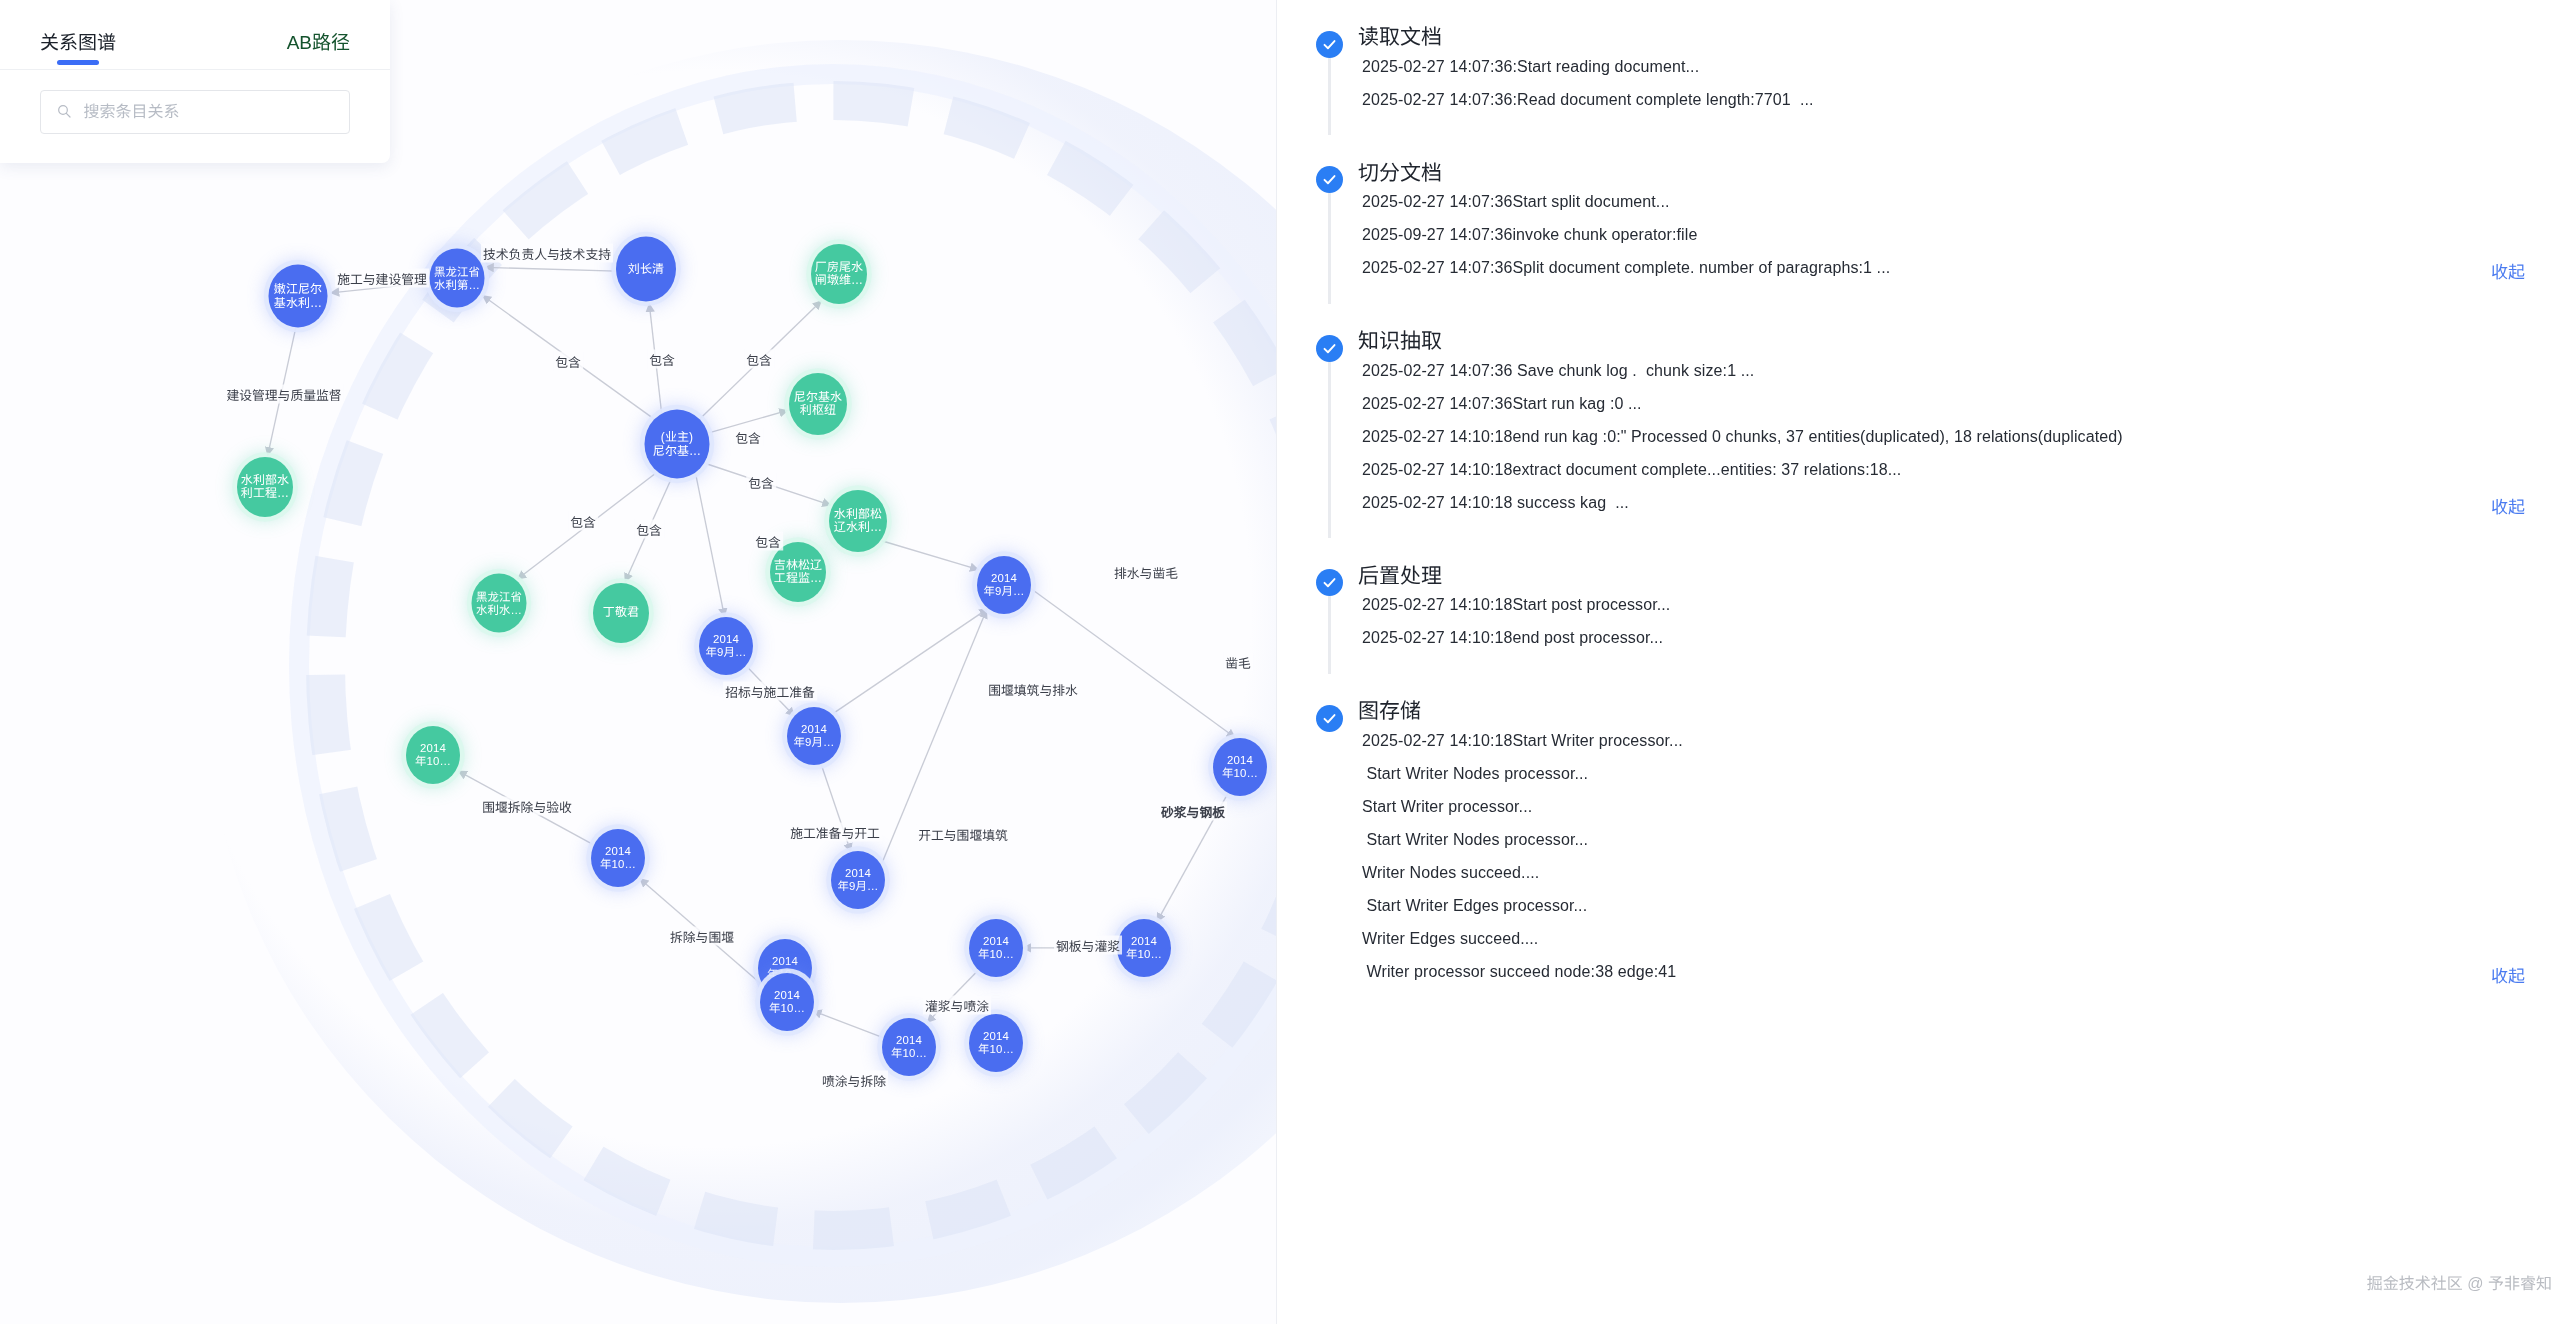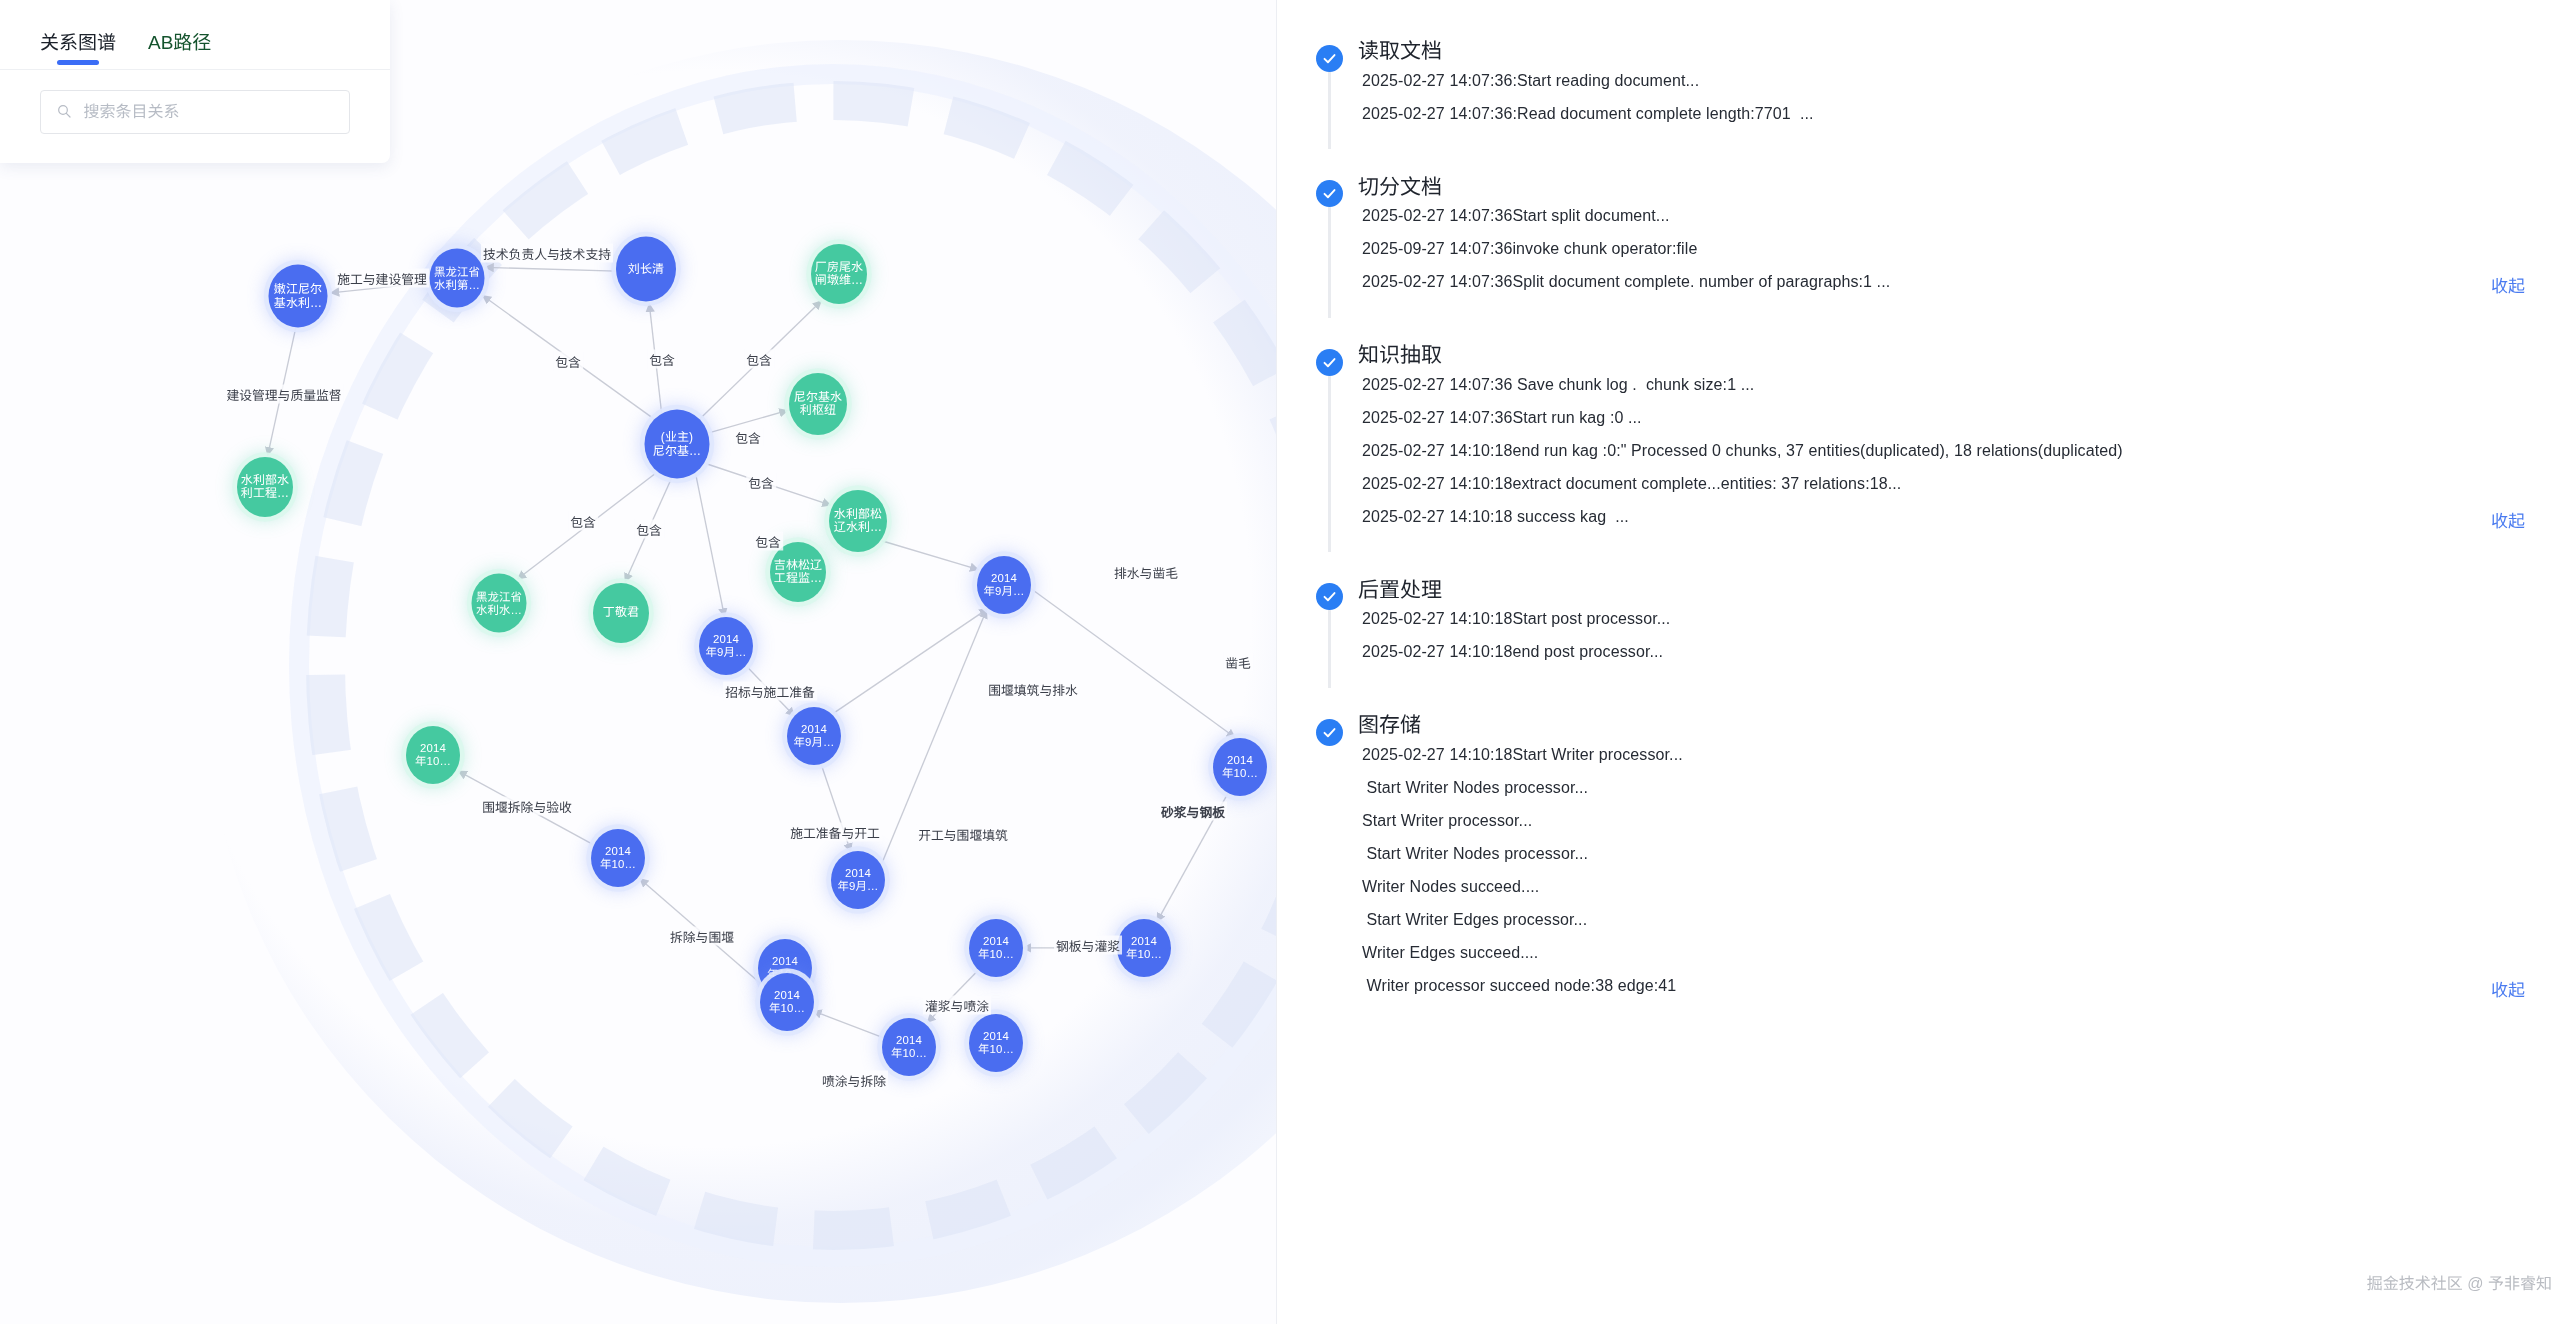--- a/index.html
+++ b/index.html
@@ -111,20 +111,21 @@
     z-index: 30;
   }
   #tab-bar {
     position: relative;
     height: 70px;
     padding: 0 40px;
     display: flex;
     align-items: flex-end;
     gap: 32px;
     border-bottom: 0.7px solid #eef0f3;
+    justify-content: space-between;
   }
   .tab {
     position: relative;
     font-size: 19px;
     color: #14532d;
     padding-bottom: 15px;
     cursor: pointer;
     white-space: nowrap;
   }
   .tab.active { color: #1c222b; }
@@ -158,21 +159,21 @@
     font-family: inherit;
   }
   #search-input::placeholder { color: #b7bcc5; }
 
   
   #log-panel {
     position: absolute;
     left: 1277px; top: 0;
     width: 1299px; height: 1324px;
     background: #ffffff;
-    padding: 38px 51px 0 0;
+    padding: 24px 51px 0 0;
     overflow: hidden;
   }
   .step {
     position: relative;
     padding-left: 81px;
     padding-bottom: 4px;
   }
   .step-rail {
     position: absolute;
     left: 51px; top: 31px; bottom: -6.7px;

